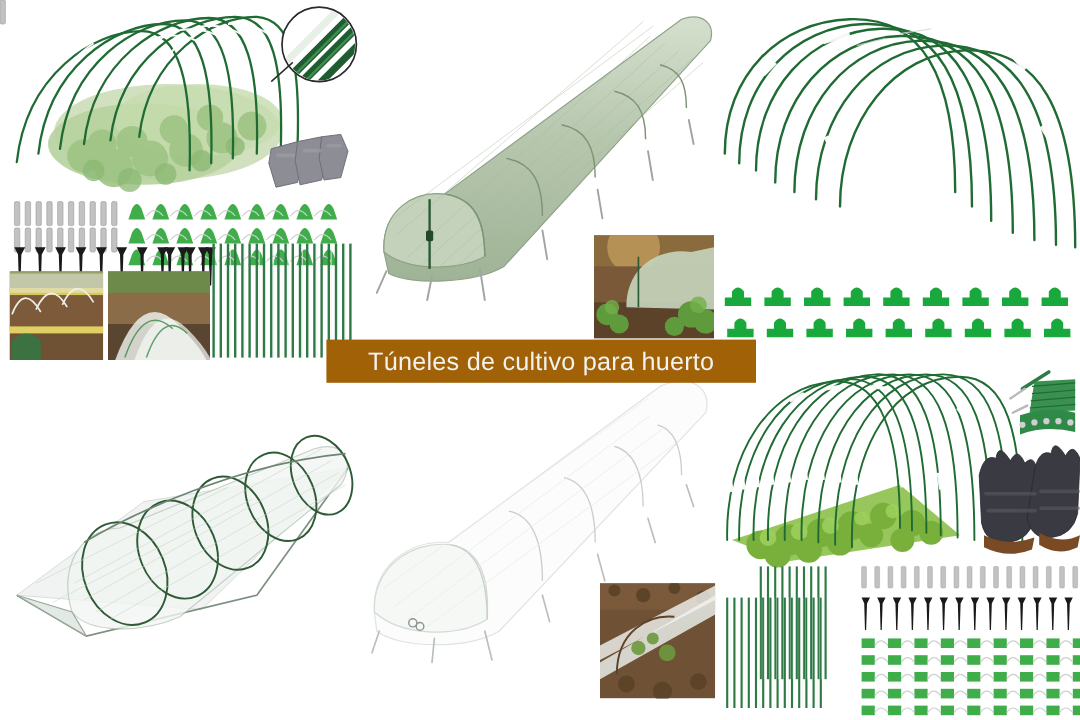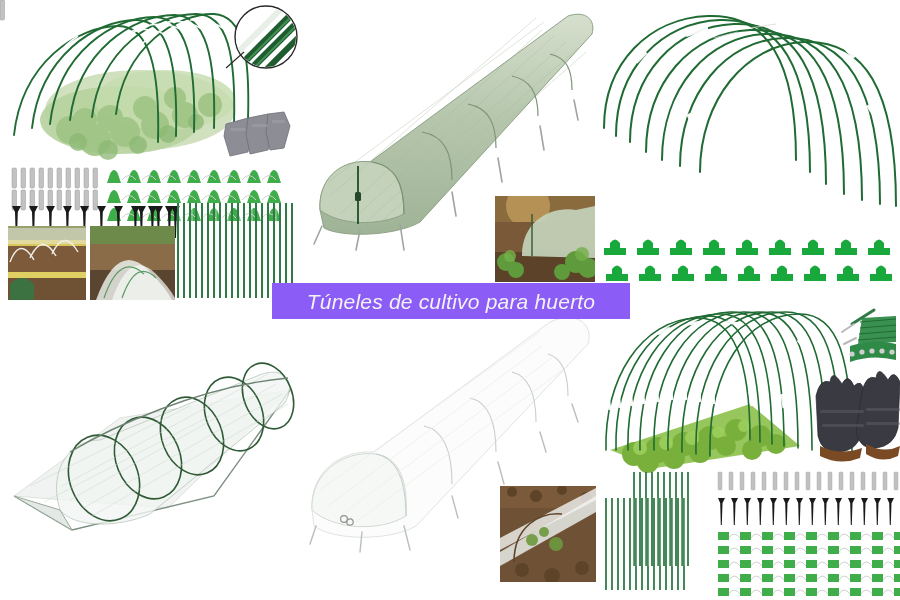--- a/index.html
+++ b/index.html
@@ -18,24 +18,23 @@
   .c1{left:300px;width:300px;}
   .c2{left:600px;width:300px;}
 
   
   .art{position:absolute;inset:0;width:100%;height:100%;display:block;}
 
   
   #banner{
     position:absolute;
     left:272px;top:283px;width:358px;height:36px;
-    background:#8b5cf6;
+    background:#a16207;
     display:flex;align-items:center;justify-content:center;
     z-index:40;
-    font-style:italic;
   }
   #banner-text{
     color:#f2f2f2;
     font-size:21px;
     font-weight:400;
     letter-spacing:.2px;
     white-space:nowrap;
     line-height:1;
   }
 

